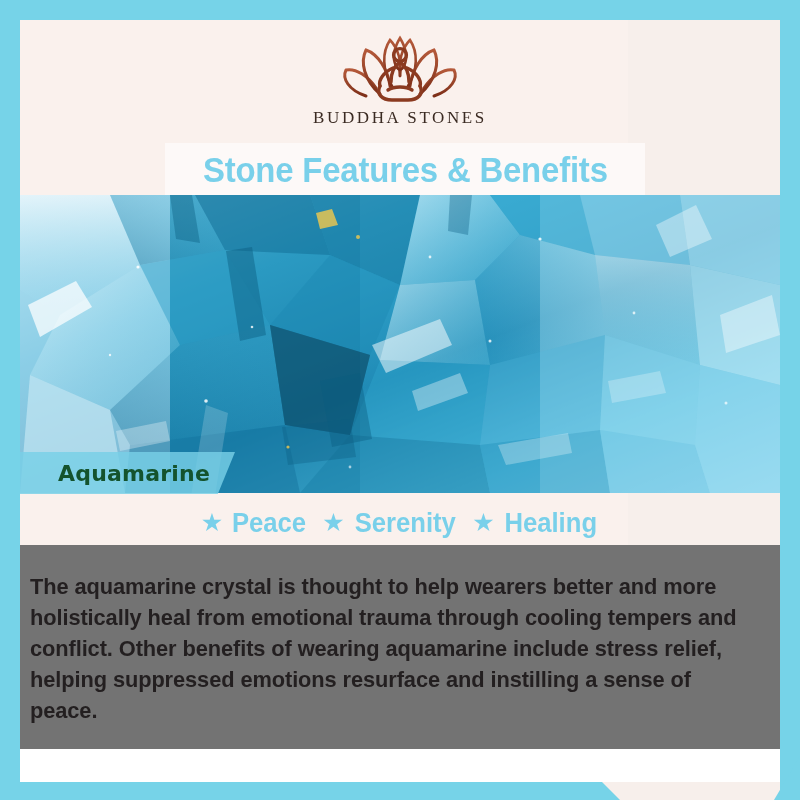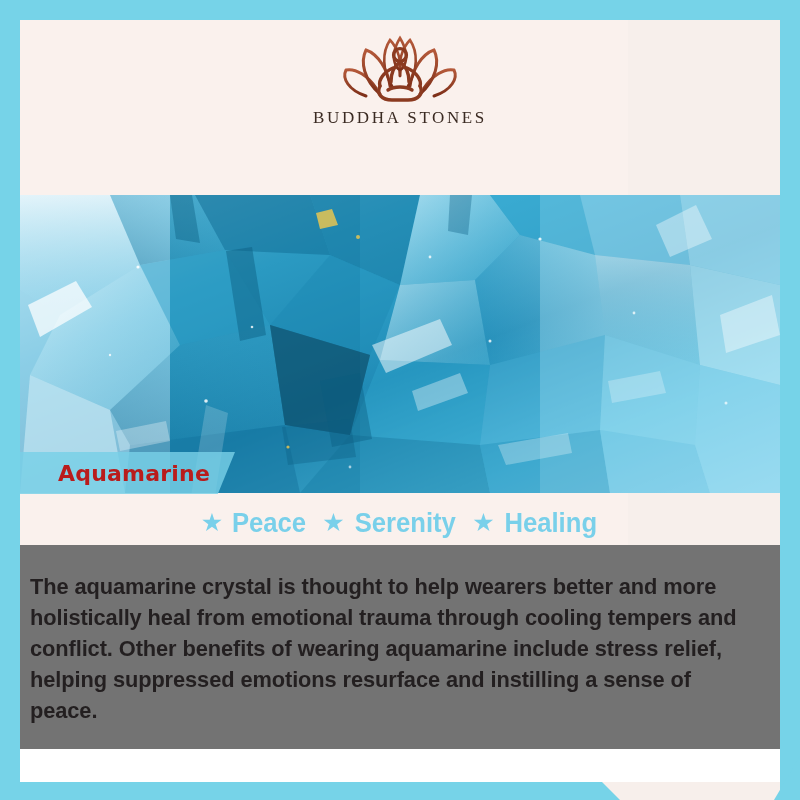--- a/index.html
+++ b/index.html
@@ -102,21 +102,21 @@
   
   .stone-banner {
     position:absolute; left:0; top:432px;
     width:215px; height:42px;
     background:rgba(120,208,230,0.82);
     clip-path: polygon(0 0, 100% 0, 92% 100%, 0 100%);
     display:flex; align-items:center;
   }
   .stone-banner-text {
     margin-left:38px;
-    color:#b91c1c;
+    color:#14532d;
     font-size:22px;
     font-weight:bold;
     letter-spacing:0.2px;
     font-family:"DejaVu Sans", sans-serif;
     white-space:nowrap;
   }
 
   
   .keywords {
     position:absolute; left:0; top:481px;
@@ -208,20 +208,23 @@
             <path d="M57 40 C48 44 42 52 44 58"></path>
             <path d="M71 40 C80 44 86 52 84 58"></path>
             <path d="M44 58 C40 66 46 72 56 72 L72 72 C82 72 88 66 84 58"></path>
             <path d="M52 62 C58 58 70 58 76 62"></path>
           </g>
         </svg>
       </span>
       <span class="logo-wordmark">BUDDHA STONES</span>
     </div>
 
+    <div class="title-panel">
+      <span class="title-text">Stone Features &amp; Benefits</span>
+    </div>
 
     <div class="photo">
       <svg viewBox="0 0 760 298" preserveAspectRatio="none" xmlns="http://www.w3.org/2000/svg" aria-hidden="true">
         <defs>
           <linearGradient id="bg1" x1="0" y1="0" x2="1" y2="1">
             <stop offset="0%" stop-color="#9fdcef"></stop>
             <stop offset="28%" stop-color="#3aaed4"></stop>
             <stop offset="55%" stop-color="#1b82ad"></stop>
             <stop offset="78%" stop-color="#5cc2e0"></stop>
             <stop offset="100%" stop-color="#a8e0f2"></stop>

